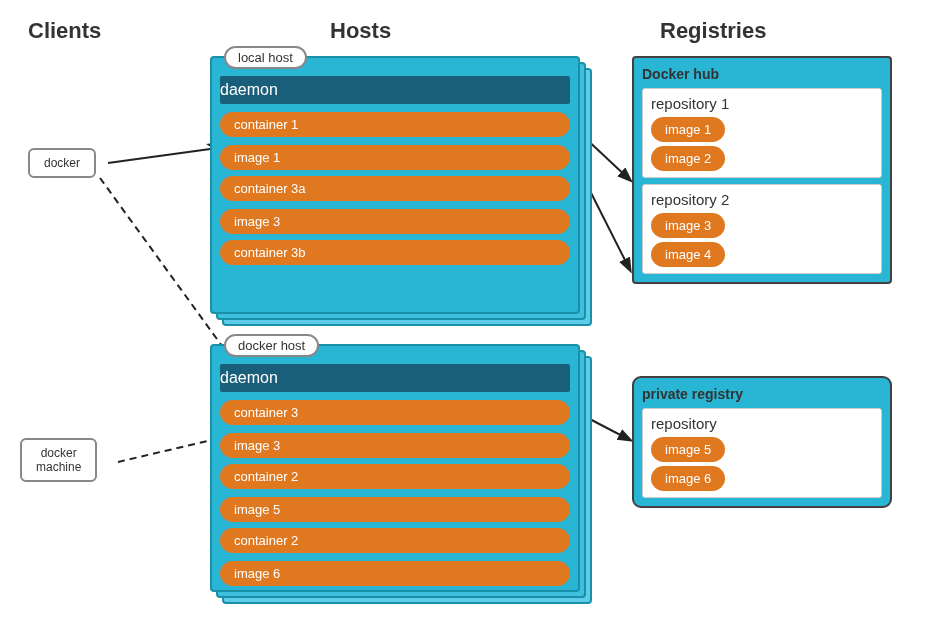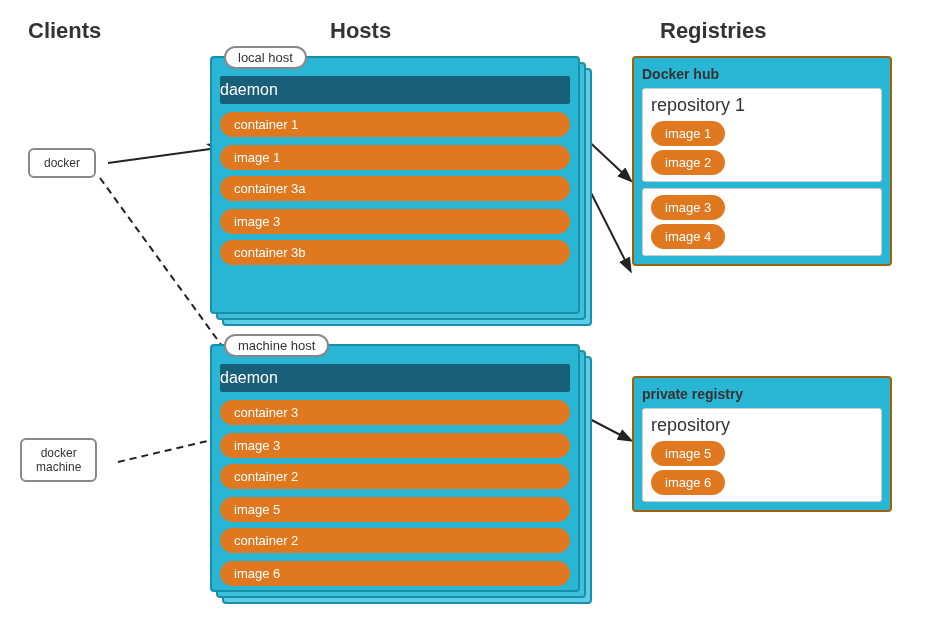--- a/index.html
+++ b/index.html
@@ -87,34 +87,34 @@
       border-radius: 20px;
       padding: 5px 14px;
       font-size: 13px;
       white-space: nowrap;
     }
 
     
     .registry-panel {
       position: absolute;
       background: #29b5d4;
-      border: 2px solid #a16207;
+      border: 2px solid #404040;
       border-radius: 4px;
       padding: 8px;
     }
 
     .registry-inner {
       background: #fff;
       border: 1px solid #ccc;
       border-radius: 3px;
       padding: 6px 8px;
     }
 
     .registry-repo-title {
-      font-size: 18px;
+      font-size: 15px;
       color: #333;
       margin-bottom: 5px;
     }
 
     
     .arrows-svg {
       position: absolute;
       top: 0; left: 0;
       width: 927px;
       height: 636px;
@@ -156,21 +156,21 @@
     </div>
 
     <div class="items-row">
       <div class="orange-pill">container 3b</div>
     </div>
   </div>
 
   <div class="host-shadow" style="left:222px; top:356px; width:370px; height:248px; background:#5dcce8; z-index:1;"></div>
   <div class="host-shadow" style="left:216px; top:350px; width:370px; height:248px; background:#3dc0de; z-index:2;"></div>
   <div class="host-panel" style="left:210px; top:344px; width:370px; height:248px; z-index:3;">
-    <div class="host-label-box">machine host</div>
+    <div class="host-label-box">docker host</div>
     <div class="daemon-bar">daemon</div>
 
     <div class="items-row">
       <div class="orange-pill">container 3</div>
       <div class="orange-pill">image 3</div>
     </div>
 
     <div class="items-row">
       <div class="orange-pill">container 2</div>
       <div class="orange-pill">image 5</div>
@@ -185,26 +185,27 @@
   <div class="registry-panel" style="left:632px; top:56px; width:260px; z-index:5;">
     <div style="font-size:14px; color:#333; margin-bottom:6px; font-weight:bold;">Docker hub</div>
 
     <div class="registry-inner" style="margin-bottom:6px;">
       <div class="registry-repo-title">repository 1</div>
       <div class="orange-pill" style="margin-bottom:4px; display:inline-block;">image 1</div><br>
       <div class="orange-pill" style="display:inline-block;">image 2</div>
     </div>
 
     <div class="registry-inner">
+      <div class="registry-repo-title">repository 2</div>
       <div class="orange-pill" style="margin-bottom:4px; display:inline-block;">image 3</div><br>
       <div class="orange-pill" style="display:inline-block;">image 4</div>
     </div>
   </div>
 
-  <div class="registry-panel" style="left:632px; top:376px; width:260px; z-index:5;">
+  <div class="registry-panel" style="left:632px; top:376px; width:260px; z-index:5;border-radius:9px;">
     <div style="font-size:14px; color:#333; margin-bottom:6px; font-weight:bold;">private registry</div>
     <div class="registry-inner">
       <div class="registry-repo-title">repository</div>
       <div class="orange-pill" style="margin-bottom:4px; display:inline-block;">image 5</div><br>
       <div class="orange-pill" style="display:inline-block;">image 6</div>
     </div>
   </div>
 
   <svg class="arrows-svg">
     <defs>

